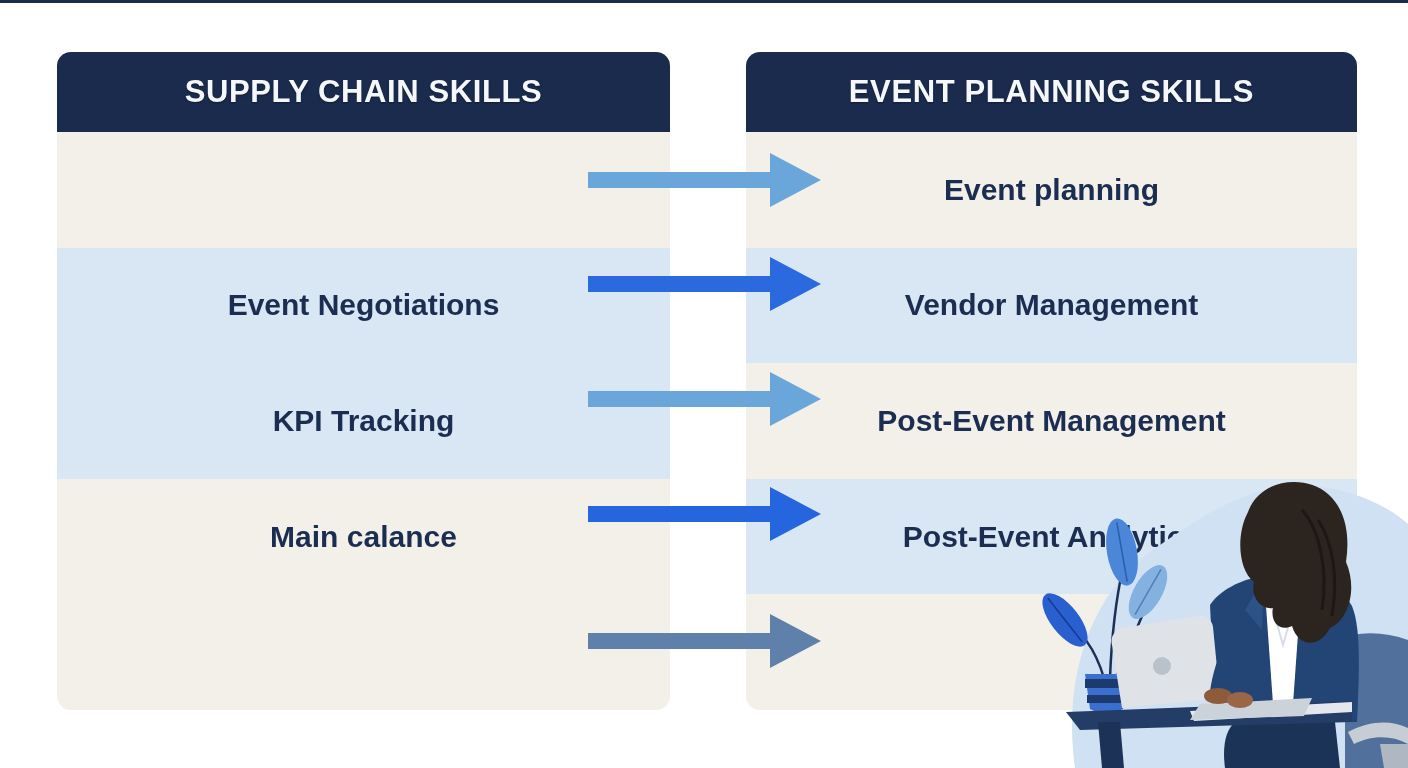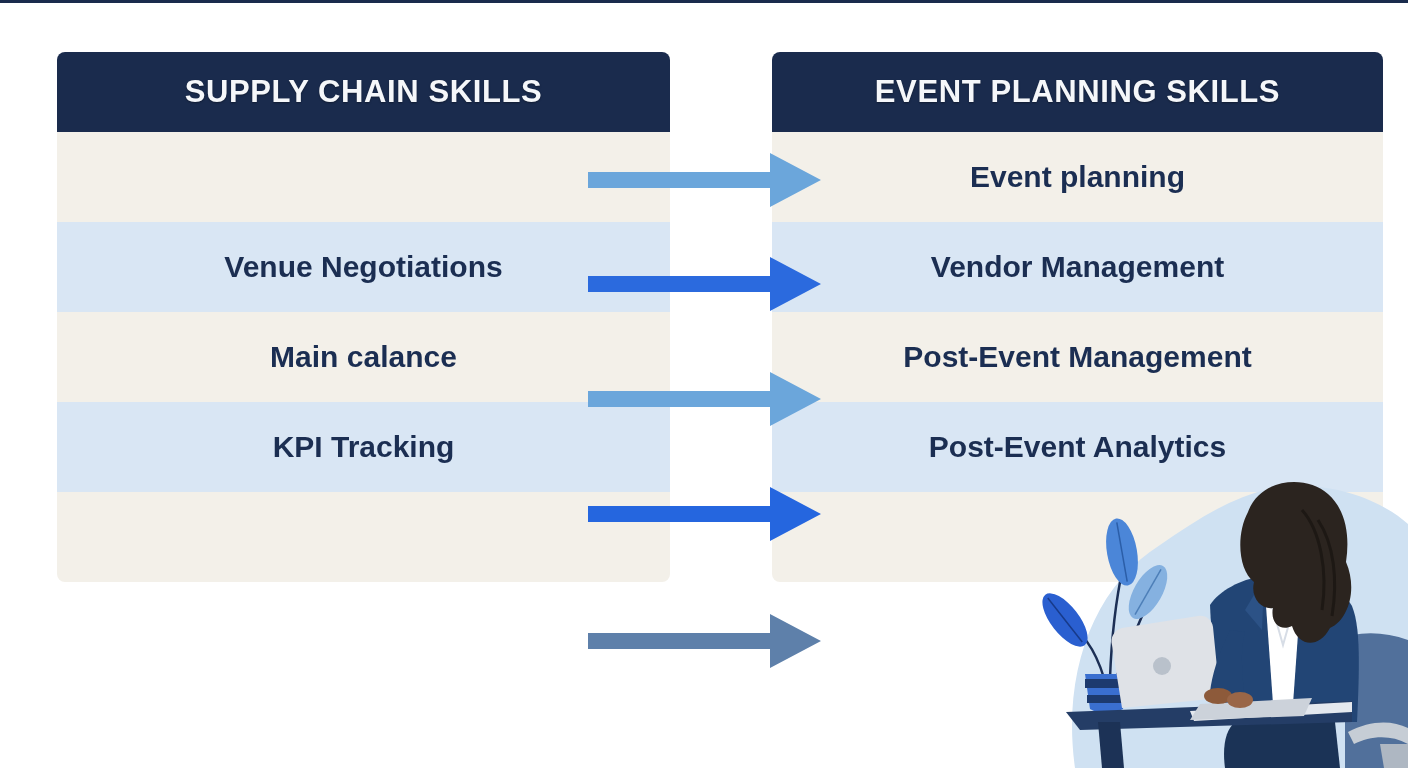--- a/index.html
+++ b/index.html
@@ -1,24 +1,24 @@
 <!DOCTYPE html>
 <html><head>
 <meta charset="utf-8">
 <style>
   html,body{margin:0;padding:0;background:#ffffff;}
   .canvas{
     position:relative;width:1408px;height:768px;background:#ffffff;
     overflow:hidden;font-family:"Liberation Sans",sans-serif;
   }
   .top-line{position:absolute;left:0;top:0;width:1408px;height:3px;background:#1a2b4d;}
-  .skill-table{position:absolute;top:52px;height:530px;border-radius:8px;overflow:hidden;
+  .skill-table{position:absolute;top:52px;height:658px;border-radius:14px;overflow:hidden;
     display:grid;grid-template-rows:80px repeat(5,1fr);}
   .table-left{left:57px;width:613px;}
-  .table-right{left:772px;width:611px;text-align:center;}
+  .table-right{left:746px;width:611px;text-align:center;}
   .table-header{
     background:#1a2b4d;color:#f5f7fa;display:flex;align-items:center;justify-content:center;
     font-size:31px;font-weight:700;letter-spacing:0.6px;
     text-shadow:0 1px 2px rgba(0,0,0,0.35);
   }
   .row{display:flex;align-items:center;justify-content:center;}
   .row-cream{background:#f3f0e9;}
   .row-blue{background:#d9e6f4;}
   .cell-text{font-size:30px;font-weight:600;color:#1b2e52;}
   .arrow{position:absolute;left:588px;width:235px;height:58px;}
@@ -37,27 +37,27 @@
 <div class="canvas">
 
   <div class="top-line"></div>
 
   <div class="skill-table table-left">
     <div class="table-header">SUPPLY CHAIN SKILLS</div>
     <div class="row row-cream">
       <span class="cell-text"></span>
     </div>
     <div class="row row-blue">
-      <span class="cell-text">Venue Negotiations</span>
+      <span class="cell-text">Event Negotiations</span>
+    </div>
+    <div class="row row-blue">
+      <span class="cell-text">KPI Tracking</span>
     </div>
     <div class="row row-cream">
       <span class="cell-text">Main calance</span>
-    </div>
-    <div class="row row-blue">
-      <span class="cell-text">KPI Tracking</span>
     </div>
     <div class="row row-cream">
       <span class="cell-text"></span>
     </div>
   </div>
 
   <div class="skill-table table-right">
     <div class="table-header">EVENT PLANNING SKILLS</div>
     <div class="row row-cream">
       <span class="cell-text">Event planning</span>

